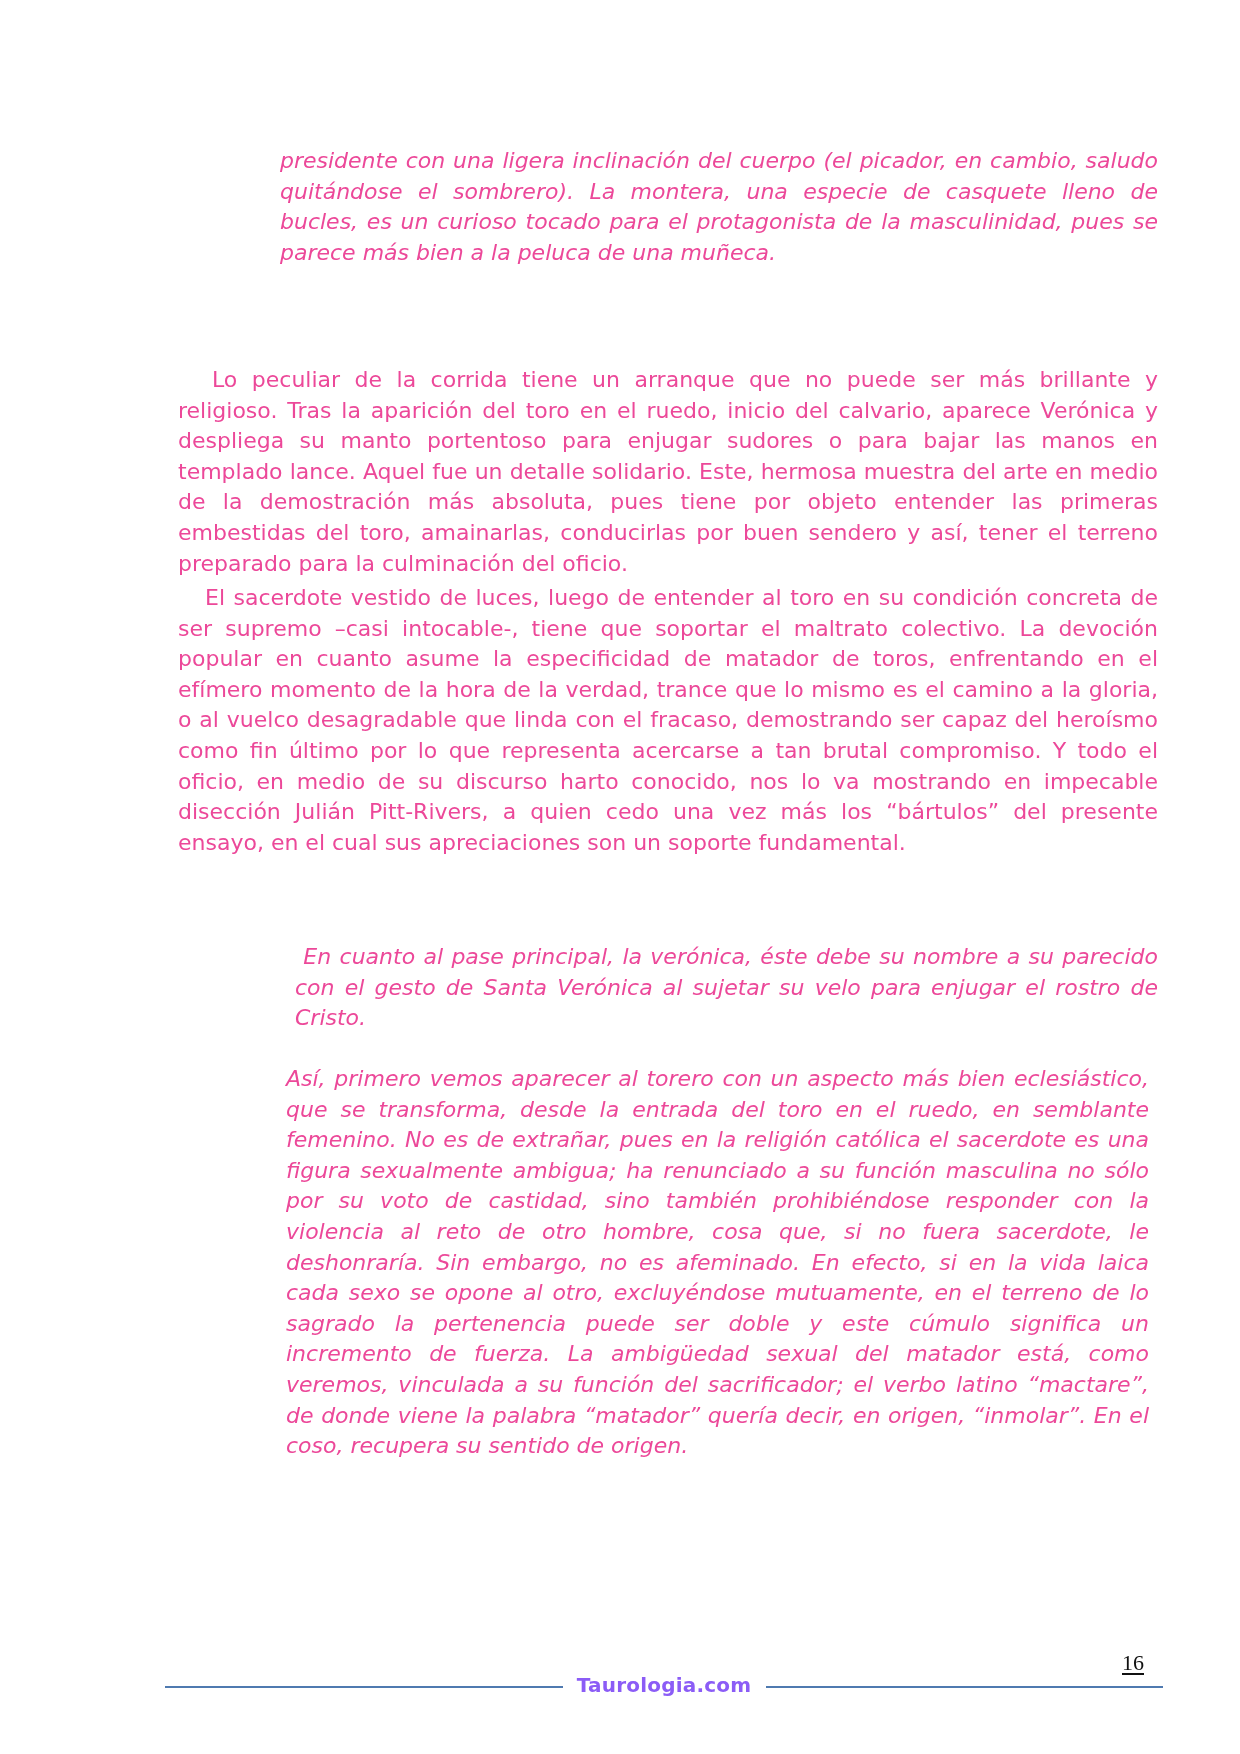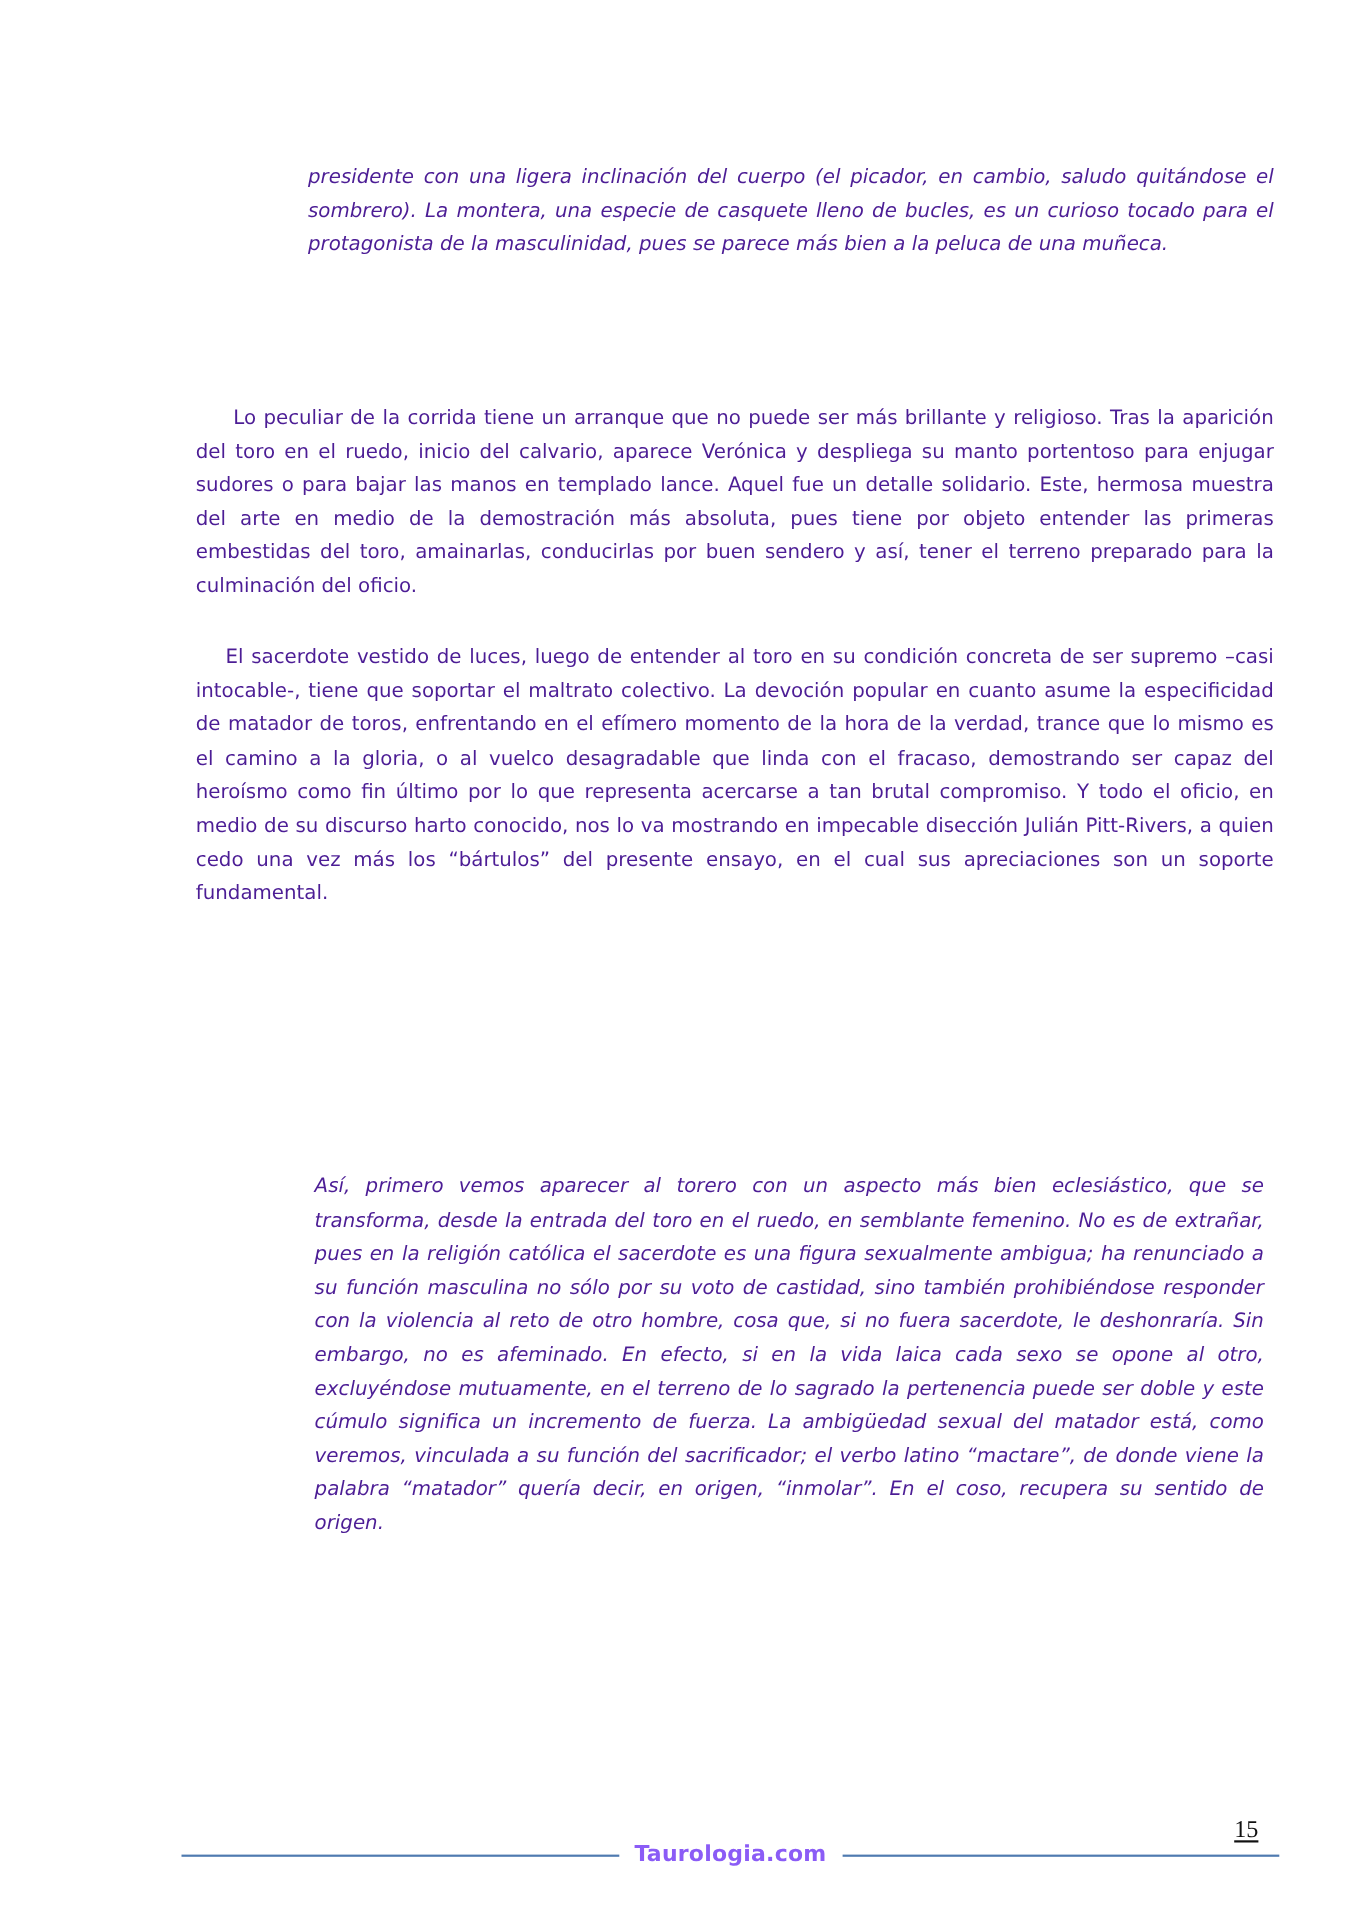--- a/index.html
+++ b/index.html
@@ -1,23 +1,23 @@
 <!DOCTYPE html>
 <html><head>
 <meta charset="utf-8">
 <style>
   html, body { margin:0; padding:0; background:#ffffff; }
   body { width:1240px; height:1754px; position:relative; overflow:hidden; }
   .page { position:absolute; left:0; top:0; width:1240px; height:1754px; background:#ffffff; }
   .block {
     position:absolute;
     font-family:"DejaVu Sans", sans-serif;
-    font-size:18px;
+    font-size:22px;
     line-height:30.6px;
-    color:#4c1d95;
+    color:#ec4899;
     text-align:justify;
     margin:0;
   }
   .block.italic { font-style:italic; }
   .quote1 { left:280px; width:878px; top:146px; }
   .para1  { left:178px; width:980px; top:329px; text-indent:34px;margin-top:36px; }
   .para2  { left:178px; width:980px; top:583px; text-indent:27px; }
   .quote2a{ left:295px; width:863px; top:942px; }
   .quote2b{ left:286px; width:863px; top:1064px; }
   .para3  { left:178px; width:980px; top:1549px; text-indent:39px; text-align:left; }
@@ -37,19 +37,20 @@
     text-decoration:underline; text-underline-offset:3px;
   }
 </style>
 </head>
 <body>
 
 <div class="page">
   <p class="block italic quote1">presidente con una ligera inclinación del cuerpo (el picador, en cambio, saludo quitándose el sombrero). La montera, una especie de casquete lleno de bucles, es un curioso tocado para el protagonista de la masculinidad, pues se parece más bien a la peluca de una muñeca.</p>
   <p class="block para1">Lo peculiar de la corrida tiene un arranque que no puede ser más brillante y religioso. Tras la aparición del toro en el ruedo, inicio del calvario, aparece Verónica y despliega su manto portentoso para enjugar sudores o para bajar las manos en templado lance. Aquel fue un detalle solidario. Este, hermosa muestra del arte en medio de la demostración más absoluta, pues tiene por objeto entender las primeras embestidas del toro, amainarlas, conducirlas por buen sendero y así, tener el terreno preparado para la culminación del oficio.</p>
   <p class="block para2">El sacerdote vestido de luces, luego de entender al toro en su condición concreta de ser supremo –casi intocable-, tiene que soportar el maltrato colectivo. La devoción popular en cuanto asume la especificidad de matador de toros, enfrentando en el efímero momento de la hora de la verdad, trance que lo mismo es el camino a la gloria, o al vuelco desagradable que linda con el fracaso, demostrando ser capaz del heroísmo como fin último por lo que representa acercarse a tan brutal compromiso. Y todo el oficio, en medio de su discurso harto conocido, nos lo va mostrando en impecable disección Julián Pitt-Rivers, a quien cedo una vez más los “bártulos” del presente ensayo, en el cual sus apreciaciones son un soporte fundamental.</p>
+  <p class="block italic quote2a">&nbsp;En cuanto al pase principal, la verónica, éste debe su nombre a su parecido con el gesto de Santa Verónica al sujetar su velo para enjugar el rostro de Cristo.</p>
   <p class="block italic quote2b">Así, primero vemos aparecer al torero con un aspecto más bien eclesiástico, que se transforma, desde la entrada del toro en el ruedo, en semblante femenino. No es de extrañar, pues en la religión católica el sacerdote es una figura sexualmente ambigua; ha renunciado a su función masculina no sólo por su voto de castidad, sino también prohibiéndose responder con la violencia al reto de otro hombre, cosa que, si no fuera sacerdote, le deshonraría. Sin embargo, no es afeminado. En efecto, si en la vida laica cada sexo se opone al otro, excluyéndose mutuamente, en el terreno de lo sagrado la pertenencia puede ser doble y este cúmulo significa un incremento de fuerza. La ambigüedad sexual del matador está, como veremos, vinculada a su función del sacrificador; el verbo latino “mactare”, de donde viene la palabra “matador” quería decir, en origen, “inmolar”. En el coso, recupera su sentido de origen.</p>
 
   <div class="footer-line left"></div>
   <div class="footer-brand">Taurologia.com</div>
   <div class="footer-line right"></div>
-  <div class="page-number">15</div>
+  <div class="page-number">16</div>
 </div>
 
 </body></html>

